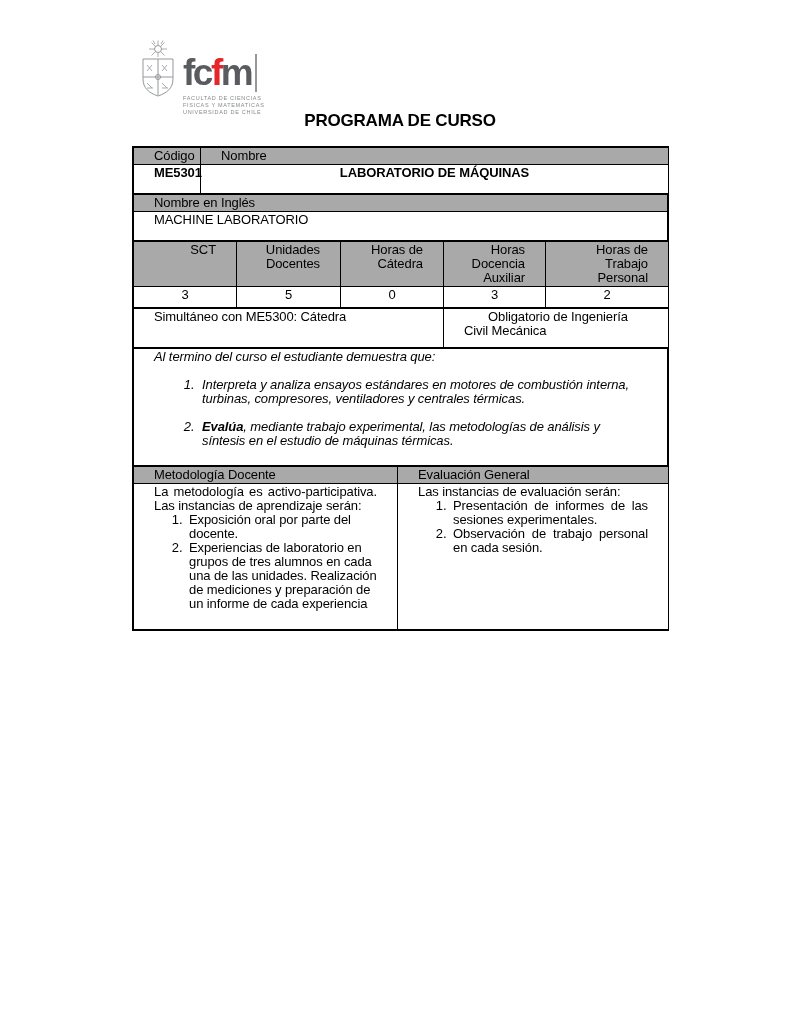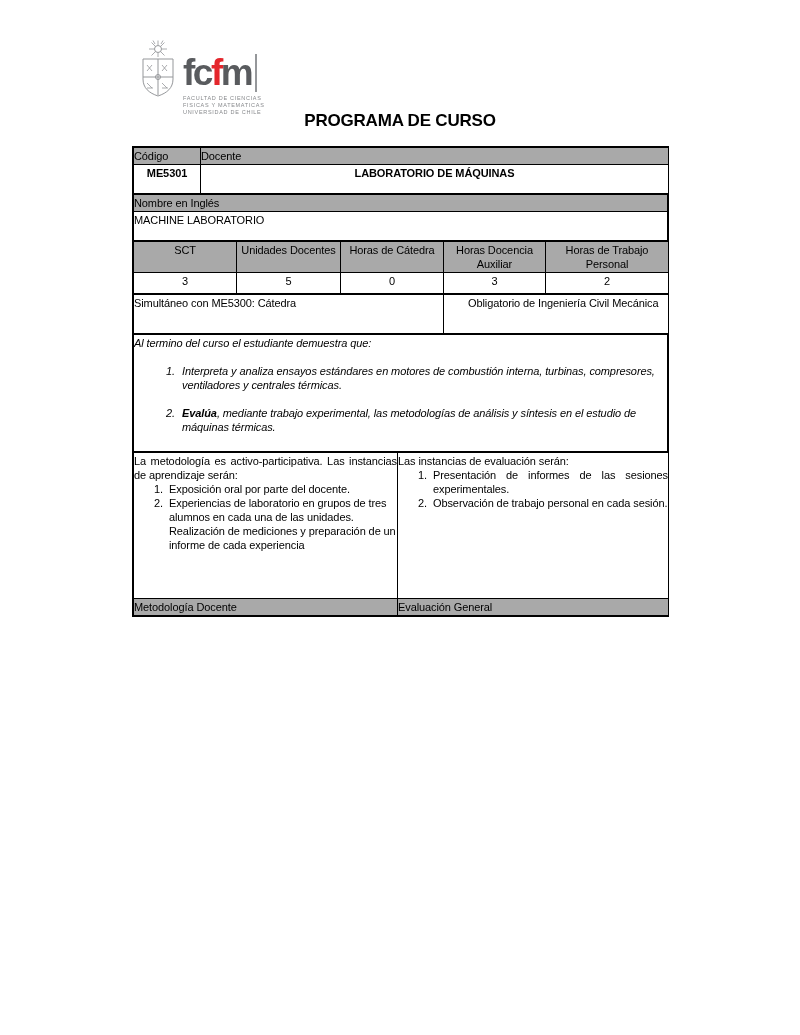--- a/index.html
+++ b/index.html
@@ -15,23 +15,23 @@
   .wordmark{font-weight:bold;font-size:37px;line-height:1;letter-spacing:-2.5px;color:#595b5e;display:flex;align-items:flex-start;}
   .wordmark .red{color:#e4262c;}
   .wordmark .bar{display:inline-block;width:2px;height:38px;background:#95979a;margin-left:4px;}
   .logo-sub{margin-top:3px;font-size:5.5px;letter-spacing:0.7px;color:#87898c;line-height:1.3;}
   
   .page-title{position:absolute;top:111px;left:0;width:800px;text-align:center;
     font-weight:bold;font-size:17px;letter-spacing:-0.2px;}
   
   .doc-wrap{position:absolute;left:132px;top:146px;width:537px;box-sizing:border-box;border:1px solid #000;}
   table.doc{border-collapse:collapse;table-layout:fixed;width:535px;}
-  table.doc td{border:1px solid #000;font-size:11px;line-height:14px;padding:1px 0;vertical-align:top;letter-spacing:-0.1px;}
+  table.doc td{border:1px solid #000;font-size:13px;line-height:14px;padding:1px 20px;vertical-align:top;letter-spacing:-0.1px;}
   td.hdr{background:#a9a9a9;height:14px;vertical-align:middle;text-align:left;}
-  td.hdr.center{text-align:center;}
+  td.hdr.center{text-align:right;}
   .b{font-weight:bold;}
   .center{text-align:center;}
   .r-code{height:26px;margin-left:29px;}
   .r-eng{height:26px;}
   .hdr-2l{height:34px;line-height:13px;}
   .r-hours{height:18px;}
   .r-req{height:36px;}
   .r-res{height:114px;font-style:italic;}
   .r-bottom{height:143px;}
   .caracter-cell{text-indent:24px;}
@@ -94,21 +94,21 @@
 <div class="doc-wrap">
 
   <table class="doc">
     <colgroup>
         <col style="width:67px">
         <col style="width:468px">
       </colgroup>
     <tbody>
         <tr>
       <td class="hdr">Código</td>
-      <td class="hdr">Docente</td>
+      <td class="hdr">Nombre</td>
     </tr>
     <tr>
       <td class="r-code b center">ME5301</td>
       <td class="r-code b center">LABORATORIO DE MÁQUINAS</td>
     </tr>
   </tbody>
     </table>
 
   <table class="doc">
     <tbody>
@@ -174,35 +174,35 @@
   </tbody>
     </table>
 
   <table class="doc">
     <colgroup>
         <col style="width:264px">
         <col style="width:271px">
       </colgroup>
     <tbody>
         <tr>
+      <td class="hdr">Metodología Docente</td>
+      <td class="hdr">Evaluación General</td>
+    </tr>
+    <tr>
       <td class="r-bottom">
         <div class="just">La metodología es activo-participativa.  Las instancias de aprendizaje serán:</div>
         <ol class="col-ol">
           <li>Exposición oral por parte del docente.</li>
           <li>Experiencias de laboratorio en grupos de tres alumnos en cada una de las unidades. Realización de mediciones y preparación de un informe de cada experiencia</li>
         </ol>
       </td>
       <td class="r-bottom">
         <div>Las instancias de evaluación serán:</div>
         <ol class="col-ol">
           <li class="just">Presentación de informes de las sesiones experimentales.</li>
           <li class="just">Observación de trabajo personal en cada sesión.</li>
         </ol>
       </td>
     </tr>
-    <tr>
-      <td class="hdr">Metodología Docente</td>
-      <td class="hdr">Evaluación General</td>
-    </tr>
   </tbody>
     </table>
 
 </div>
 
 </body></html>

